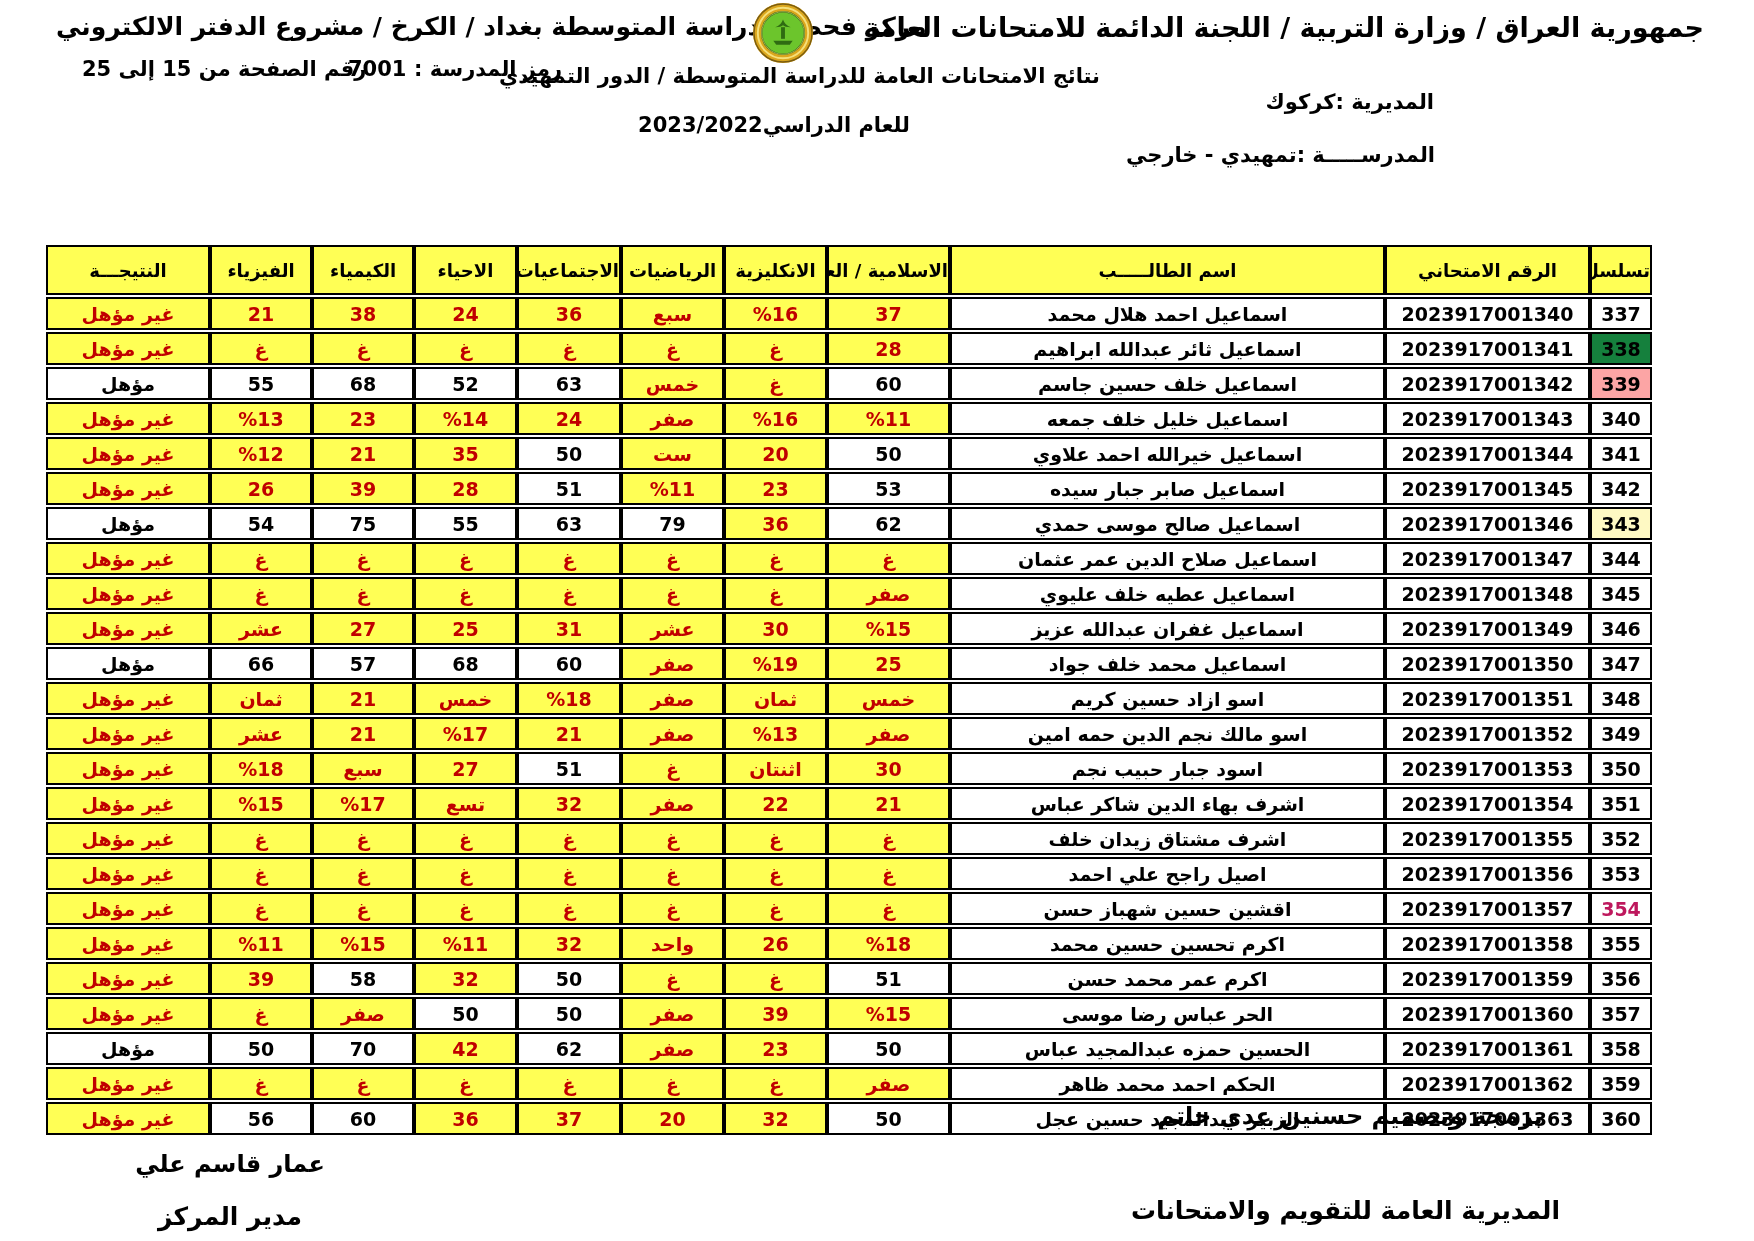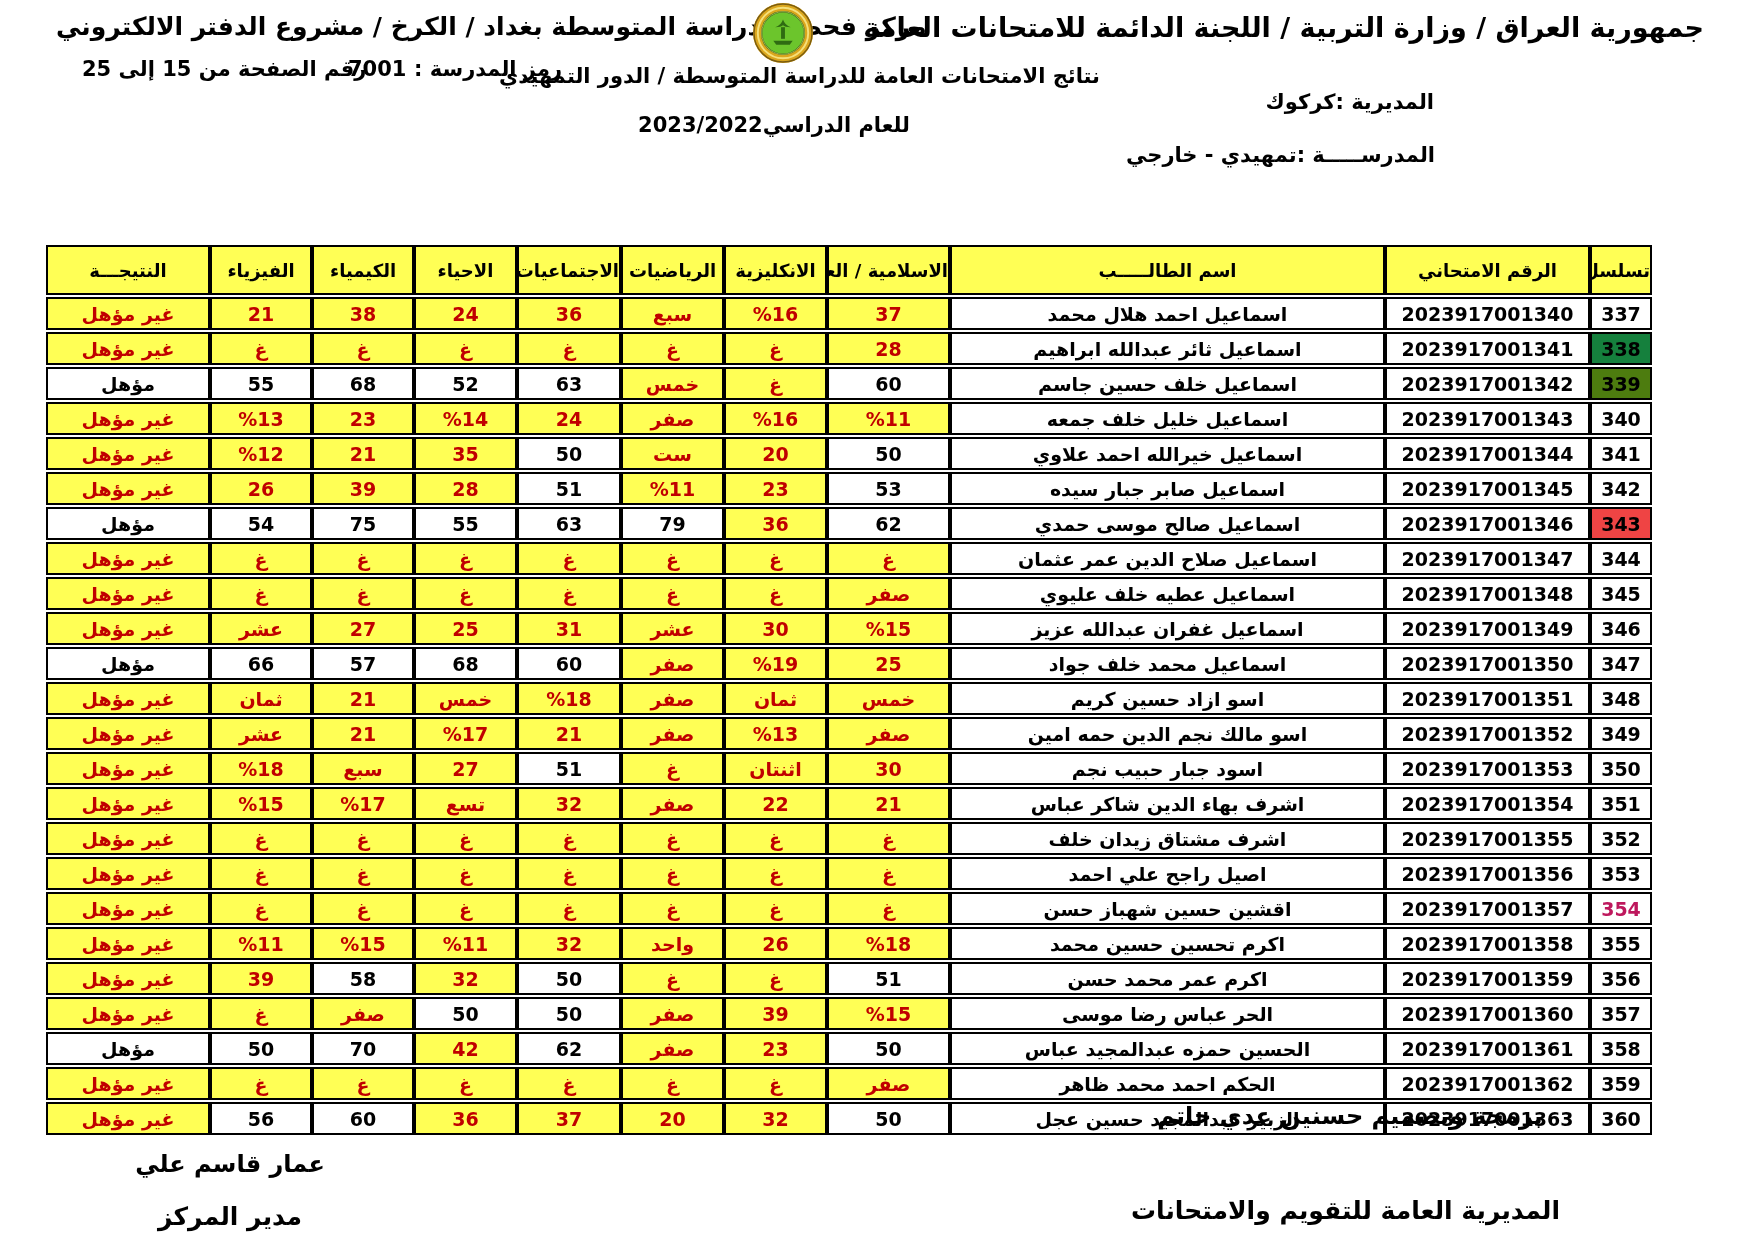--- a/index.html
+++ b/index.html
@@ -127,21 +127,21 @@
           <td class="mark fail" style="background: rgb(255, 255, 85); color: rgb(192, 0, 0);">28</td>
           <td class="mark fail" style="background: rgb(255, 255, 85); color: rgb(192, 0, 0);">غ</td>
           <td class="mark fail" style="background: rgb(255, 255, 85); color: rgb(192, 0, 0);">غ</td>
           <td class="mark fail" style="background: rgb(255, 255, 85); color: rgb(192, 0, 0);">غ</td>
           <td class="mark fail" style="background: rgb(255, 255, 85); color: rgb(192, 0, 0);">غ</td>
           <td class="mark fail" style="background: rgb(255, 255, 85); color: rgb(192, 0, 0);">غ</td>
           <td class="mark fail" style="background: rgb(255, 255, 85); color: rgb(192, 0, 0);">غ</td>
           <td class="fail" style="background: rgb(255, 255, 85); color: rgb(192, 0, 0);">غير مؤهل</td>
         </tr>
         <tr>
-          <td class="num" style="background: #4d7c0f; color: rgb(0, 0, 0); text-align: center;">339</td>
+          <td class="num" style="background: #fca5a5; color: rgb(0, 0, 0); text-align: center;">339</td>
           <td class="num" style="background: rgb(255, 255, 255); color: rgb(0, 0, 0);">2023917001342</td>
           <td class="name-cell" style="background: rgb(255, 255, 255); color: rgb(0, 0, 0);">اسماعيل خلف حسين جاسم</td>
           <td class="mark" style="background: rgb(255, 255, 255); color: rgb(0, 0, 0);">60</td>
           <td class="mark fail" style="background: rgb(255, 255, 85); color: rgb(192, 0, 0);">غ</td>
           <td class="mark fail" style="background: rgb(255, 255, 85); color: rgb(192, 0, 0);">خمس</td>
           <td class="mark" style="background: rgb(255, 255, 255); color: rgb(0, 0, 0);">63</td>
           <td class="mark" style="background: rgb(255, 255, 255); color: rgb(0, 0, 0);">52</td>
           <td class="mark" style="background: rgb(255, 255, 255); color: rgb(0, 0, 0);">68</td>
           <td class="mark" style="background: rgb(255, 255, 255); color: rgb(0, 0, 0);">55</td>
           <td style="background: rgb(255, 255, 255); color: rgb(0, 0, 0);">مؤهل</td>
@@ -179,21 +179,21 @@
           <td class="mark" style="background: rgb(255, 255, 255); color: rgb(0, 0, 0);">53</td>
           <td class="mark fail" style="background: rgb(255, 255, 85); color: rgb(192, 0, 0);">23</td>
           <td class="mark fail" style="background: rgb(255, 255, 85); color: rgb(192, 0, 0);">%11</td>
           <td class="mark" style="background: rgb(255, 255, 255); color: rgb(0, 0, 0);">51</td>
           <td class="mark fail" style="background: rgb(255, 255, 85); color: rgb(192, 0, 0);">28</td>
           <td class="mark fail" style="background: rgb(255, 255, 85); color: rgb(192, 0, 0);">39</td>
           <td class="mark fail" style="background: rgb(255, 255, 85); color: rgb(192, 0, 0);">26</td>
           <td class="fail" style="background: rgb(255, 255, 85); color: rgb(192, 0, 0);">غير مؤهل</td>
         </tr>
         <tr>
-          <td class="num" style="background: #ef4444; color: rgb(0, 0, 0);">343</td>
+          <td class="num" style="background: #fef9c3; color: rgb(0, 0, 0);">343</td>
           <td class="num" style="background: rgb(255, 255, 255); color: rgb(0, 0, 0);">2023917001346</td>
           <td class="name-cell" style="background: rgb(255, 255, 255); color: rgb(0, 0, 0);">اسماعيل صالح موسى حمدي</td>
           <td class="mark" style="background: rgb(255, 255, 255); color: rgb(0, 0, 0);">62</td>
           <td class="mark fail" style="background: rgb(255, 255, 85); color: rgb(192, 0, 0);">36</td>
           <td class="mark" style="background: rgb(255, 255, 255); color: rgb(0, 0, 0);">79</td>
           <td class="mark" style="background: rgb(255, 255, 255); color: rgb(0, 0, 0);">63</td>
           <td class="mark" style="background: rgb(255, 255, 255); color: rgb(0, 0, 0);">55</td>
           <td class="mark" style="background: rgb(255, 255, 255); color: rgb(0, 0, 0);">75</td>
           <td class="mark" style="background: rgb(255, 255, 255); color: rgb(0, 0, 0);">54</td>
           <td style="background: rgb(255, 255, 255); color: rgb(0, 0, 0);">مؤهل</td>

